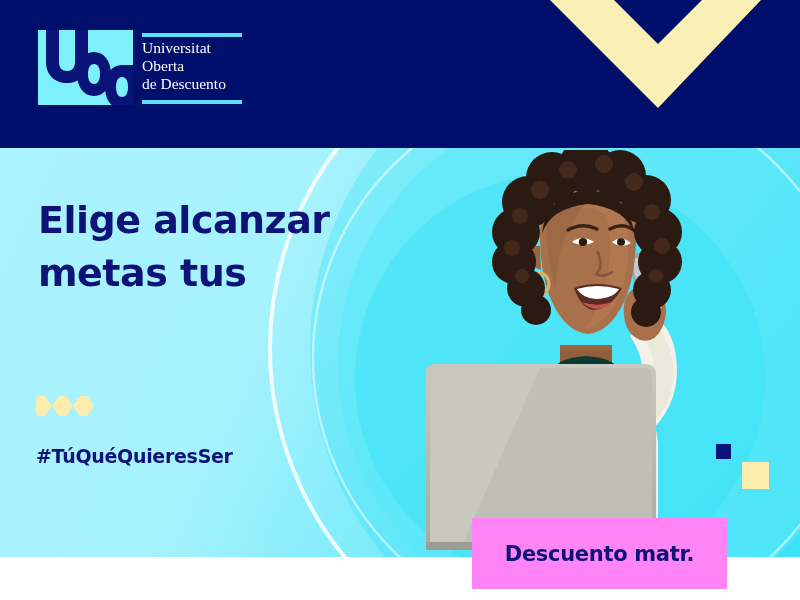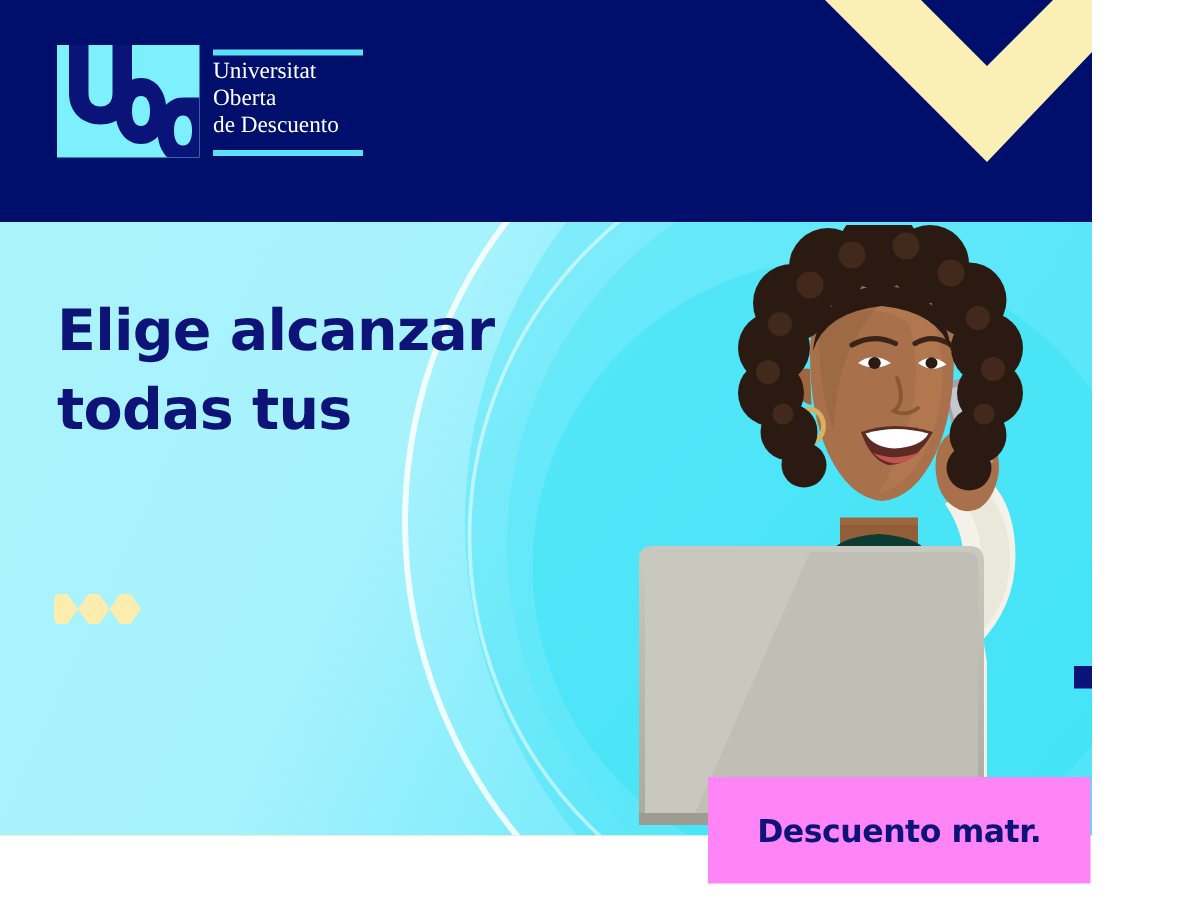--- a/index.html
+++ b/index.html
@@ -2,21 +2,21 @@
 <html><head>
 <meta charset="utf-8">
 <title>UOC Banner</title>
 <style>
   html,body{margin:0;padding:0;}
   body{
     width:800px;height:600px;overflow:hidden;
     font-family:"Liberation Sans",sans-serif;
     background:#ffffff;
   }
-  #banner{position:relative;width:728px;height:600px;overflow:hidden;background:#fde047;}
+  #banner{position:relative;width:800px;height:600px;overflow:hidden;background:#1d4ed8;}
 
   
   .header{
     position:absolute;left:0;top:0;width:800px;height:148px;
     background:#000f6b;overflow:hidden;z-index:20;
   }
   .chevron{
     position:absolute;top:-52px;left:522px;width:260px;height:160px;
     overflow:hidden;
   }
@@ -151,29 +151,30 @@
         <circle cx="640" cy="200" r="330" fill="url(#gcyan)" opacity="0.85"></circle>
         <circle cx="600" cy="215" r="262" fill="#5ae7f9" opacity="0.55"></circle>
         <circle cx="560" cy="230" r="205" fill="#31e1f6" opacity="0.40"></circle>
         <circle cx="600" cy="200" r="330" fill="none" stroke="#ffffff" stroke-width="4" opacity="0.85"></circle>
         <circle cx="585" cy="210" r="272" fill="none" stroke="#ffffff" stroke-width="2.5" opacity="0.5"></circle>
       </g>
     </svg>
 
     <div class="headline">
       <span>Elige alcanzar</span>
-      <span>todas tus</span>
+      <span>metas tus</span>
     </div>
 
     <div class="zigzag">
       <svg width="60" height="22" viewBox="0 0 60 22" xmlns="http://www.w3.org/2000/svg">
         <polygon points="0,0 7,0 14,10 21,0 28,0 35,10 42,0 49,0 56,10 56,10 49,20 42,20 35,10 28,20 21,20 14,10 7,20 0,20 -7,10" fill="#fcedaf" transform="translate(2,0)"></polygon>
       </svg>
     </div>
 
+    <div class="hashtag">#TúQuéQuieresSer</div>
 
     <div class="sq-navy"></div>
     <div class="sq-cream"></div>
 
   </div>
 
   <div class="photo">
     <svg width="400" height="407" viewBox="0 0 400 407" xmlns="http://www.w3.org/2000/svg">
       <defs>
         <clipPath id="photoclip">

